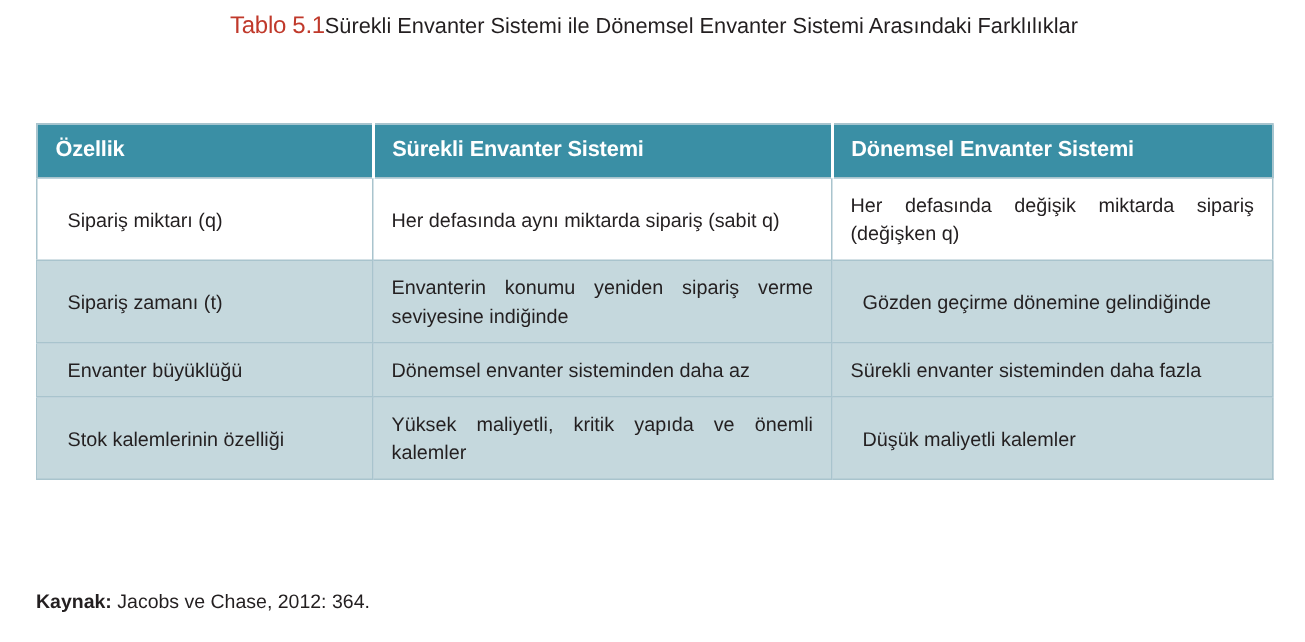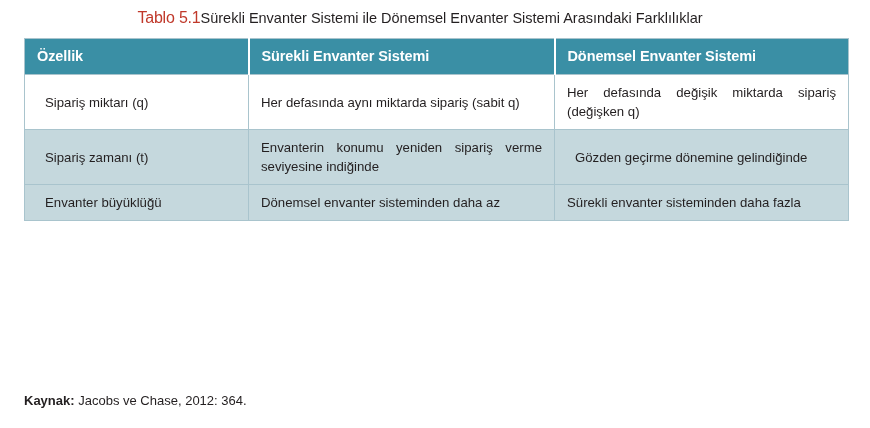--- a/index.html
+++ b/index.html
@@ -18,21 +18,21 @@
   .page {
     position: relative;
     width: 870px;
     height: 428px;
     box-sizing: border-box;
   }
 
   
   .caption {
     position: absolute;
-    left: 8px;
+    left: 24px;
     top: 8px;
     width: 824px;
     text-align: center;
     font-size: 14.5px;
     line-height: 20px;
     color: #231f20;
     white-space: nowrap;
   }
   .caption .cap-label {
     color: #c0392b;
@@ -49,20 +49,21 @@
     position: absolute;
     left: 24px;
     top: 38px;
     width: 824px;
   }
   table.data-table {
     width: 824px;
     border-collapse: collapse;
     table-layout: fixed;
     border: 1px solid #a9c4cd;
+    margin-top: 44px;
   }
   table.data-table col.c1 { width: 224px; }
   table.data-table col.c2 { width: 306px; }
   table.data-table col.c3 { width: 294px; }
 
   thead th {
     background: #3a8fa5;
     color: #ffffff;
     font-size: 14.5px;
     font-weight: bold;
@@ -144,20 +145,25 @@
         <tr class="row-tint">
           <td class="left">Sipariş zamanı (t)</td>
           <td class="justify">Envanterin konumu yeniden sipariş verme seviyesine indiğinde</td>
           <td class="left">Gözden geçirme dönemine gelindiğinde</td>
         </tr>
         <tr class="row-tint">
           <td class="left">Envanter büyüklüğü</td>
           <td class="justify">Dönemsel envanter sisteminden daha az</td>
           <td class="justify">Sürekli envanter sisteminden daha fazla</td>
         </tr>
+        <tr class="row-tint">
+          <td class="left">Stok kalemlerinin özelliği</td>
+          <td class="justify">Yüksek maliyetli, kritik yapıda ve önemli kalemler</td>
+          <td class="left">Düşük maliyetli kalemler</td>
+        </tr>
       </tbody>
     </table>
   </div>
 
   <div class="source">
     <span class="src-label">Kaynak:</span>
     <span class="src-value">Jacobs ve Chase, 2012: 364.</span>
   </div>
 
 </div>

